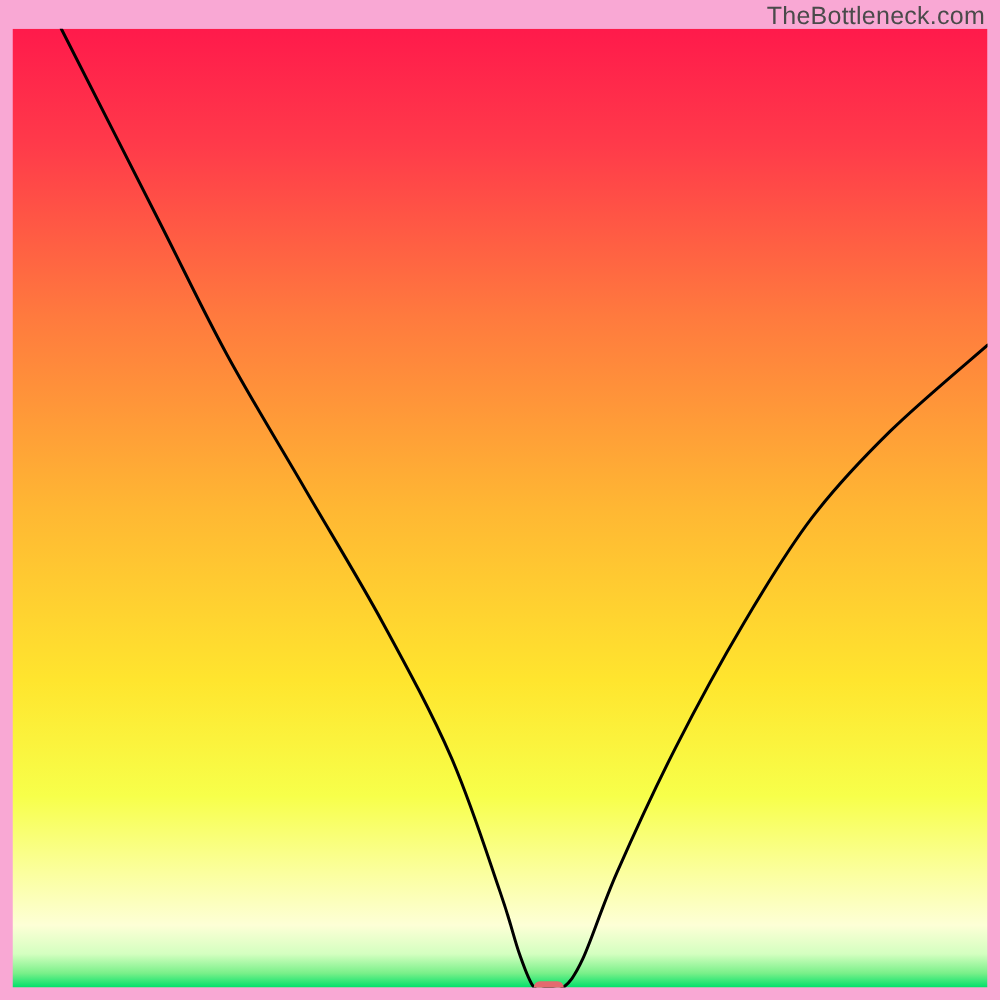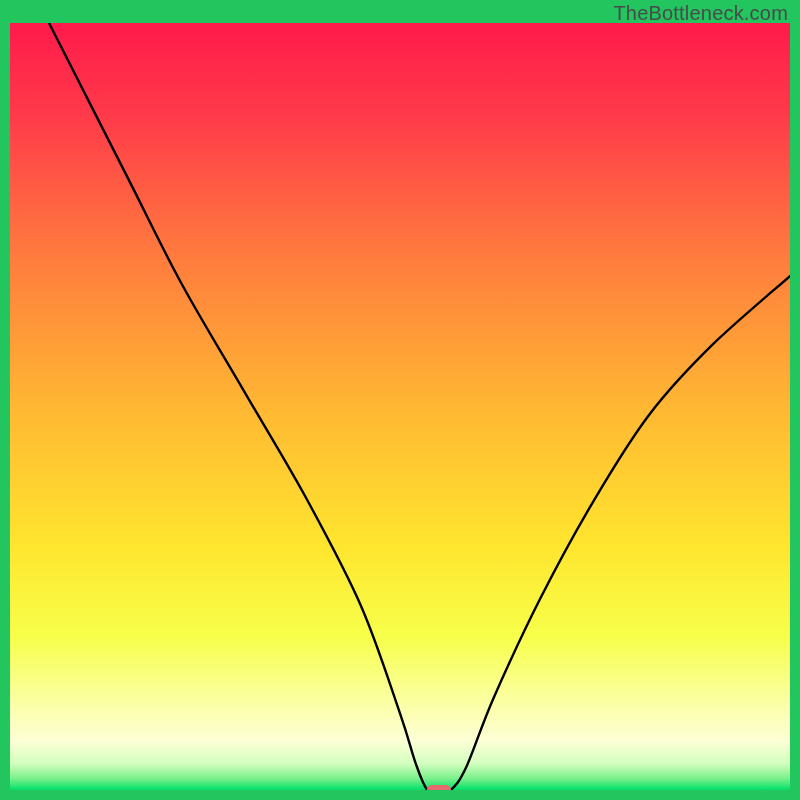--- a/index.html
+++ b/index.html
@@ -10,21 +10,21 @@
     background: #000;
     font-family: Arial, Helvetica, sans-serif;
     overflow: hidden;
   }
   .frame {
     position: absolute;
     top: 0;
     left: 0;
     width: 800px;
     height: 800px;
-    background: #22c55e;
+    background: #f9a8d4;
   }
   .plot {
     position: absolute;
     top: 23px;
     left: 10px;
     width: 780px;
     height: 767px;
   }
   .watermark {
     position: absolute;

